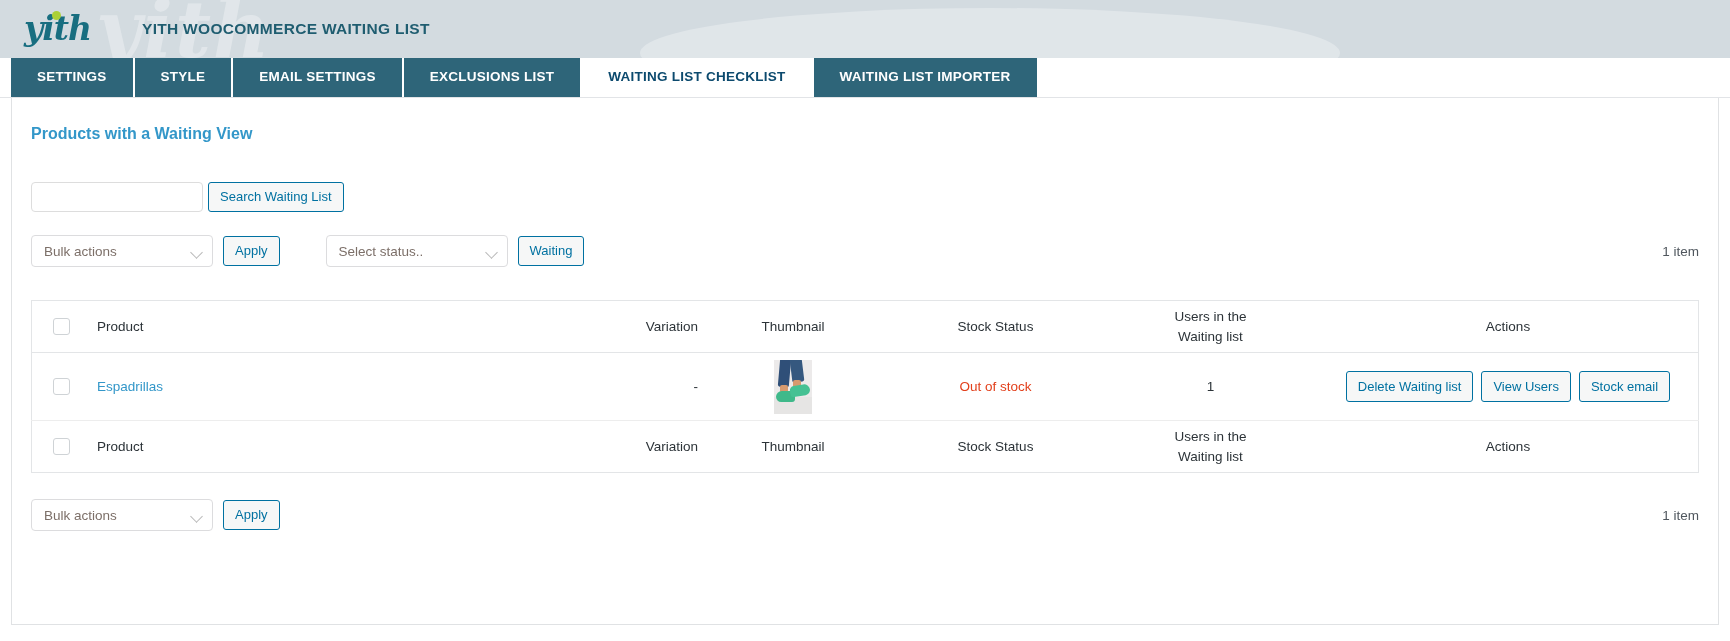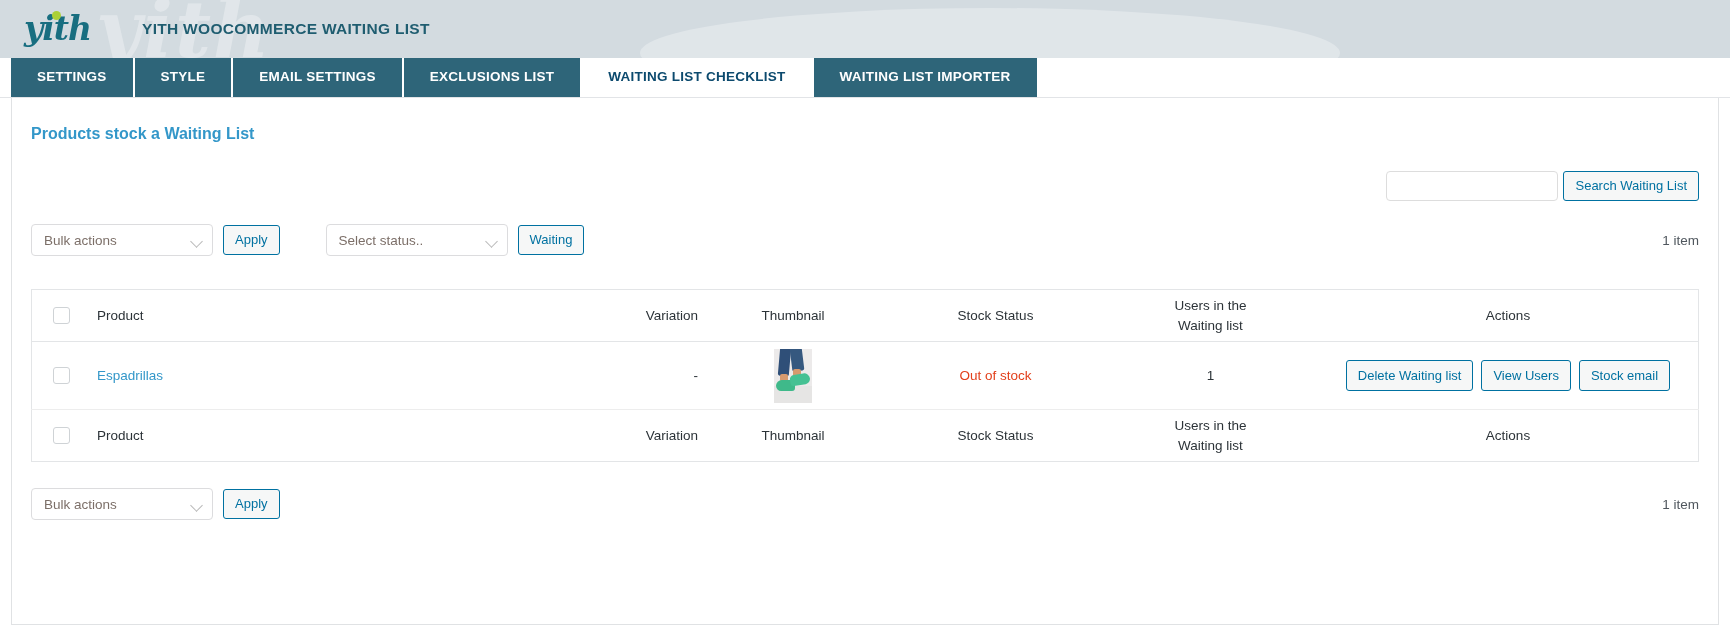--- a/index.html
+++ b/index.html
@@ -130,23 +130,22 @@
   .page-heading {
     font-size: 16px;
     font-weight: bold;
     color: #3397c9;
     padding-top: 27px;
   }
 
   
   .search-row {
     display: flex;
-    justify-content: flex-end;
     align-items: center;
-    margin-top: 28px;
+    margin-top: 39px;
   }
   .search-input {
     width: 172px;
     height: 30px;
     border: 1px solid #ddd;
     border-radius: 4px;
     box-sizing: border-box;
     padding: 0 8px;
     font-size: 13px;
     font-family: "Liberation Sans", sans-serif;
@@ -340,21 +339,21 @@
   <div class="tab">SETTINGS</div>
   <div class="tab">STYLE</div>
   <div class="tab">EMAIL SETTINGS</div>
   <div class="tab">EXCLUSIONS LIST</div>
   <div class="tab active">WAITING LIST CHECKLIST</div>
   <div class="tab">WAITING LIST IMPORTER</div>
 </div>
 
 <div class="panel">
 
-  <div class="page-heading">Products stock a Waiting List</div>
+  <div class="page-heading">Products with a Waiting View</div>
 
   <div class="search-row">
     <input class="search-input" type="text" placeholder="" style="">
     <button class="btn-secondary" style="margin-left:5px;">Search Waiting List</button>
   </div>
 
   <div class="toolbar">
     <div class="select-box w-bulk">
       <span>Bulk actions</span>
       <span class="chev"></span>

